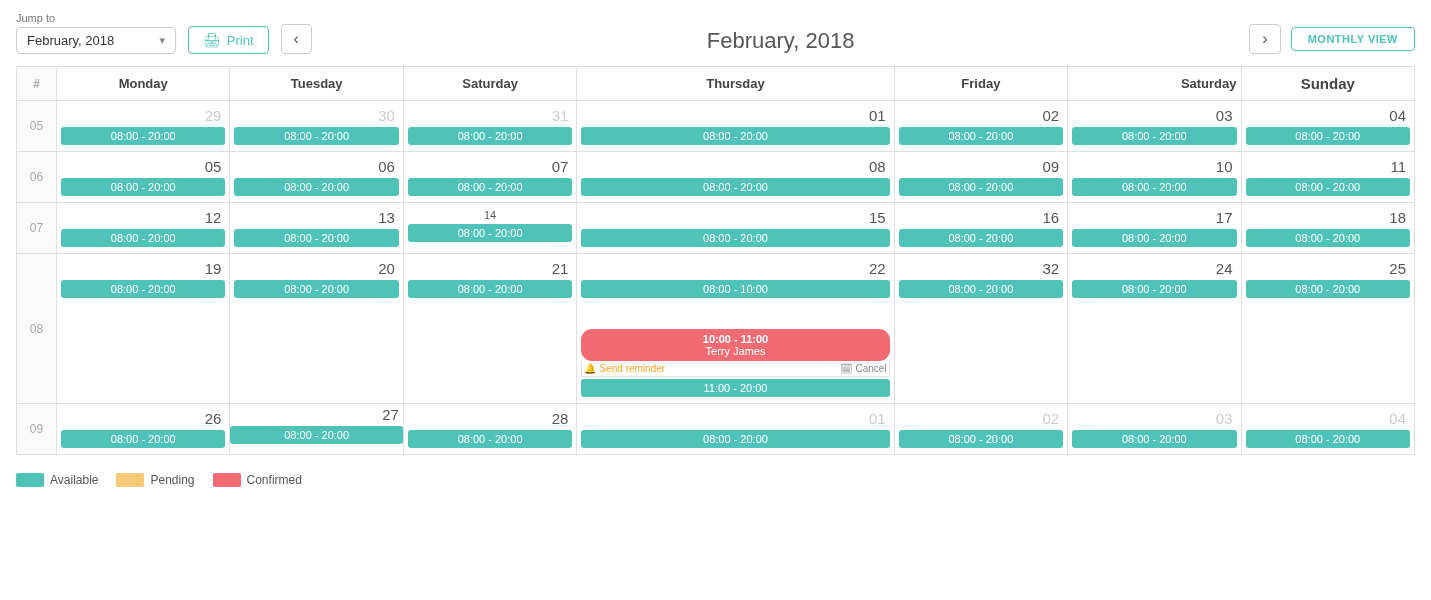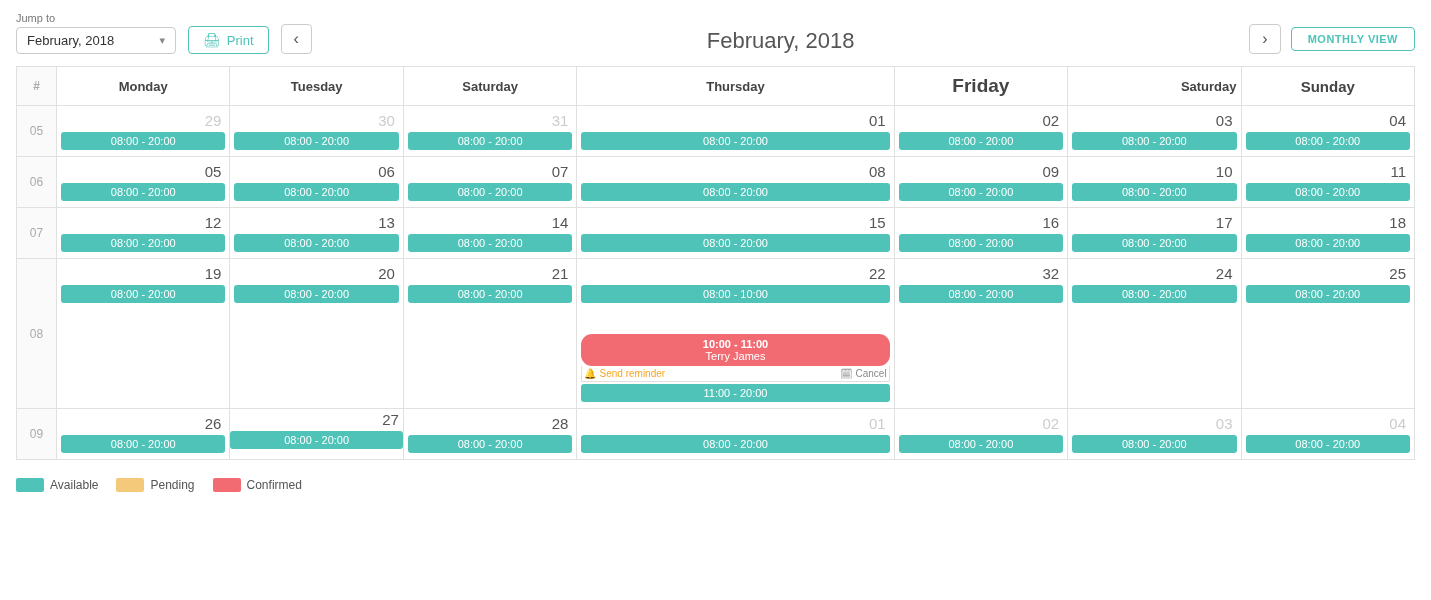--- a/index.html
+++ b/index.html
@@ -35,21 +35,21 @@
 
 <div style="padding: 0 16px 10px;">
   <table id="cal-table">
     <thead>
       <tr id="cal-header">
           <th style="width: 40px; background: rgb(250, 250, 250); font-size: 12px; color: rgb(170, 170, 170);">#</th>
           <th style="font-weight: 600; font-size: 13px; color: rgb(68, 68, 68); padding: 8px 4px; text-align: center;">Monday</th>
           <th style="font-weight: 600; font-size: 13px; color: rgb(68, 68, 68); padding: 8px 4px; text-align: center;">Tuesday</th>
           <th style="font-weight: 600; font-size: 13px; color: rgb(68, 68, 68); padding: 8px 4px; text-align: center;">Saturday</th>
           <th style="font-weight: 600; font-size: 13px; color: rgb(68, 68, 68); padding: 8px 4px; text-align: center;">Thursday</th>
-          <th style="font-weight: 600; font-size: 19px; color: rgb(68, 68, 68); padding: 8px 4px; text-align: center;">Friday</th>
+          <th style="font-weight: 600; font-size: 13px; color: rgb(68, 68, 68); padding: 8px 4px; text-align: center;">Friday</th>
           <th style="font-weight: 600; font-size: 13px; color: rgb(68, 68, 68); padding: 8px 4px; text-align: right;">Saturday</th>
           <th style="font-weight: 600; font-size: 15px; color: rgb(68, 68, 68); padding: 8px 4px; text-align: center;">Sunday</th>
         </tr>
     </thead>
     <tbody id="cal-body">
         <tr>
           <td style="text-align: center; color: rgb(170, 170, 170); font-size: 12px; padding: 8px 4px; background: rgb(250, 250, 250); vertical-align: middle; width: 40px;">05</td>
           <td style="vertical-align: top; padding: 4px; min-height: 70px;">
             <div style="text-align: right; font-size: 15px; font-weight: 300; padding: 2px 4px 3px; color: rgb(204, 204, 204);">29</div>
             <div style="background: rgb(79, 195, 184); color: rgb(255, 255, 255); border-radius: 3px; font-size: 11px; text-align: center; padding: 3px 2px; margin-bottom: 2px; cursor: pointer;">08:00 - 20:00</div>
@@ -114,21 +114,21 @@
           <td style="text-align: center; color: rgb(170, 170, 170); font-size: 12px; padding: 8px 4px; background: rgb(250, 250, 250); vertical-align: middle; width: 40px;">07</td>
           <td style="vertical-align: top; padding: 4px; min-height: 70px;">
             <div style="text-align: right; font-size: 15px; font-weight: 300; padding: 2px 4px 3px; color: rgb(85, 85, 85);">12</div>
             <div style="background: rgb(79, 195, 184); color: rgb(255, 255, 255); border-radius: 3px; font-size: 11px; text-align: center; padding: 3px 2px; margin-bottom: 2px; cursor: pointer;">08:00 - 20:00</div>
           </td>
           <td style="vertical-align: top; padding: 4px; min-height: 70px;">
             <div style="text-align: right; font-size: 15px; font-weight: 300; padding: 2px 4px 3px; color: rgb(85, 85, 85);">13</div>
             <div style="background: rgb(79, 195, 184); color: rgb(255, 255, 255); border-radius: 3px; font-size: 11px; text-align: center; padding: 3px 2px; margin-bottom: 2px; cursor: pointer;">08:00 - 20:00</div>
           </td>
           <td style="vertical-align: top; padding: 4px; min-height: 70px;">
-            <div style="text-align: right; font-size: 15px; font-weight: 300; padding: 2px 4px 3px; color: rgb(85, 85, 85);">14</div>
+            <div style="text-align: center; font-size: 11px; font-weight: 300; padding: 2px 4px 3px; color: rgb(85, 85, 85);">14</div>
             <div style="background: rgb(79, 195, 184); color: rgb(255, 255, 255); border-radius: 3px; font-size: 11px; text-align: center; padding: 3px 2px; margin-bottom: 2px; cursor: pointer;">08:00 - 20:00</div>
           </td>
           <td style="vertical-align: top; padding: 4px; min-height: 70px;">
             <div style="text-align: right; font-size: 15px; font-weight: 300; padding: 2px 4px 3px; color: rgb(85, 85, 85);">15</div>
             <div style="background: rgb(79, 195, 184); color: rgb(255, 255, 255); border-radius: 3px; font-size: 11px; text-align: center; padding: 3px 2px; margin-bottom: 2px; cursor: pointer;">08:00 - 20:00</div>
           </td>
           <td style="vertical-align: top; padding: 4px; min-height: 70px;">
             <div style="text-align: right; font-size: 15px; font-weight: 300; padding: 2px 4px 3px; color: rgb(85, 85, 85);">16</div>
             <div style="background: rgb(79, 195, 184); color: rgb(255, 255, 255); border-radius: 3px; font-size: 11px; text-align: center; padding: 3px 2px; margin-bottom: 2px; cursor: pointer;">08:00 - 20:00</div>
           </td>

